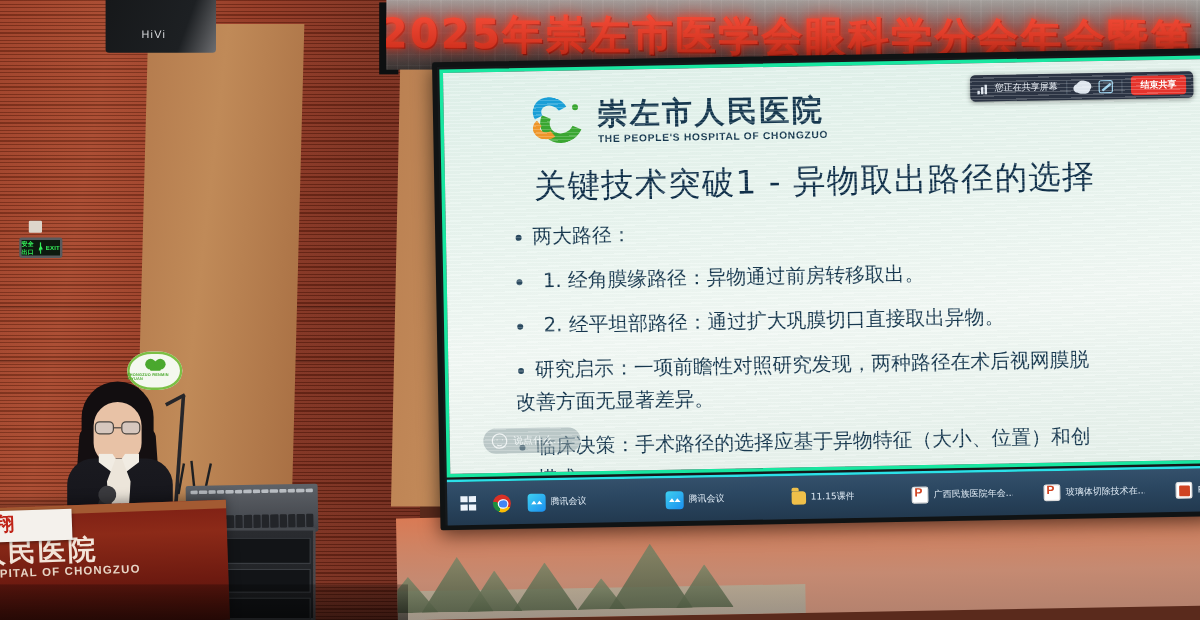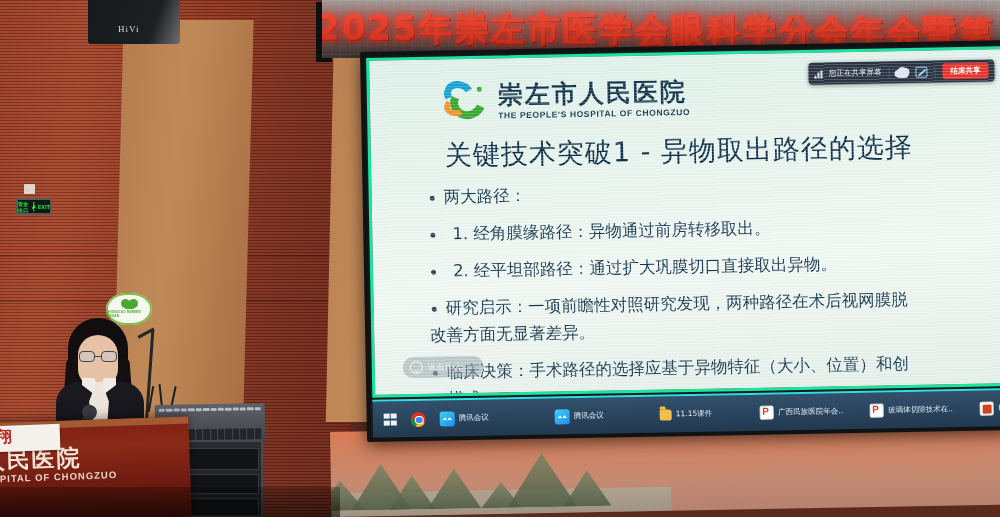--- a/index.html
+++ b/index.html
@@ -292,21 +292,21 @@
                  font-family:"Liberation Sans",sans-serif; }
   .exit-sign .man{ width:7px;height:10px;background:#35f05a;
                  clip-path:polygon(30% 0,55% 0,55% 35%,85% 55%,75% 72%,55% 60%,55% 100%,35% 100%,35% 62%,12% 80%,2% 64%,30% 42%);}
   .exit-plug{ position:absolute; left:24px; top:184px; width:11px;height:10px;background:#ddd6cb;border-radius:1px;}
 
   
   .hivi{ position:absolute; left:88px; top:-4px; width:92px; height:48px;
          background:linear-gradient(110deg,#16181a 0%,#1d2023 70%,#6d6e71 100%);
          border-radius:0 0 3px 3px; }
   .hivi .lab{ position:absolute; left:30px; top:28px; font-size:9px; color:#d8dadd; letter-spacing:1px;
-              font-family:Liberation Serif, serif; }
+              font-family:Liberation Sans, sans-serif; }
 
   
   .emblem{ position:absolute; left:106px; top:293px; width:46px; height:32px;
            background:#f4f8ef; border-radius:46%/52%;
            box-shadow:0 0 0 2px #7bbf45 inset; display:flex;
            align-items:center; justify-content:center; flex-direction:column; gap:1px;}
   .emblem .heart{ width:9px;height:8px;background:#4aa82e; position:relative; border-radius:1px;}
   .emblem .heart::before,.emblem .heart::after{content:"";position:absolute;width:9px;height:9px;border-radius:50%;background:#4aa82e;}
   .emblem .heart::before{left:-4px;top:-2px;} .emblem .heart::after{left:4px;top:-2px;}
   .emblem .et{ font-size:3.2px; color:#4aa82e; font-weight:700; letter-spacing:.2px;

